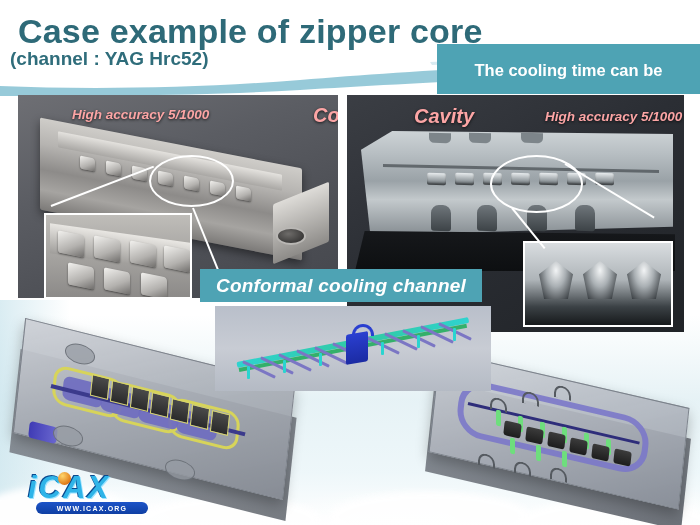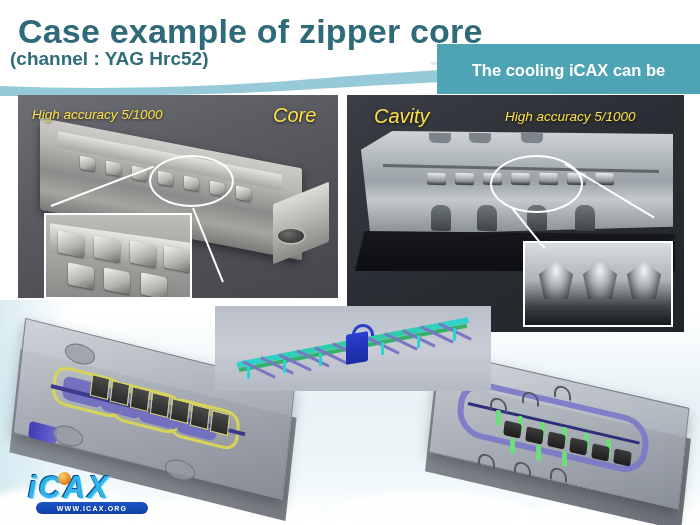--- a/index.html
+++ b/index.html
@@ -62,23 +62,23 @@
 
   
   .photo {
     position:absolute; overflow:hidden;
     background:#4a4a50;
   }
   #photo-core  { left:18px;  top:95px; width:320px; height:203px; }
   #photo-cav   { left:347px; top:95px; width:337px; height:237px; }
 
   .photo-label {
-    position:absolute; color:#fde047; font-weight:normal; font-style:italic;
+    position:absolute; color:#fca5a5; font-weight:bold; font-style:italic;
     text-shadow:0 1px 3px rgba(0,0,0,.75);
-    white-space:nowrap; z-index:6;
+    white-space:nowrap; z-index:6;margin-left:40px;
   }
 
   
   .core-bed {
     position:absolute; inset:0;
     background:
       linear-gradient(160deg,#6e6f74 0%,#5b5d63 35%,#4d4f55 70%,#45474d 100%);
   }
   .core-block {
     position:absolute; left:22px; top:48px; width:262px; height:92px;
@@ -326,21 +326,21 @@
     <path d="M0,30 C90,34 200,32 300,24 C400,16 520,8 700,2 L700,16 C520,21 400,28 300,34 C200,40 90,40 0,40 Z" fill="#8ec6d6" opacity="0.92"></path>
     <path d="M0,22 C100,26 210,23 320,15 C430,7 560,2 700,0 L700,5 C560,7 430,12 320,20 C210,28 100,31 0,28 Z" fill="#ffffff" opacity="0.85"></path>
     <path d="M240,20 C300,16 360,12 430,9 L432,12 C362,15 302,19 242,23 Z" fill="#ffffff" opacity="0.9"></path>
     <path d="M430,6 C500,3 590,1 700,0 L700,3 C590,4 500,6 432,9 Z" fill="#cfe6ee" opacity="0.8"></path>
   </svg>
 
   <div class="title">Case example of zipper core</div>
   <div class="subtitle">(channel : YAG Hrc52)</div>
 
   <div class="callout">
-    <span class="l1">The cooling iCAX can be</span>
+    <span class="l1">The cooling time can be</span>
   </div>
 
   <div class="photo" id="photo-core">
     <div class="core-bed"></div>
     <div class="core-block"></div>
     <div class="core-rail"></div>
     <div class="core-tooth" style="left:62px;top:62px;"></div>
     <div class="core-tooth" style="left:88px;top:67px;"></div>
     <div class="core-tooth" style="left:114px;top:72px;"></div>
     <div class="core-tooth" style="left:140px;top:77px;"></div>
@@ -399,20 +399,21 @@
     <div class="cav-inset">
       <div class="cav-inset-cav" style="left:14px;"></div>
       <div class="cav-inset-cav" style="left:58px;"></div>
       <div class="cav-inset-cav" style="left:102px;"></div>
     </div>
 
     <div class="photo-label" style="left:27px;top:10px;font-size:20px;">Cavity</div>
     <div class="photo-label" style="left:158px;top:14px;font-size:13.5px;">High accuracy 5/1000</div>
   </div>
 
+  <div class="conformal">Conformal cooling channel</div>
 
   <div id="render-channel">
     <div class="ch-spine"></div>
     <div class="ch-spine2"></div>
 
     <div class="ch-rib" style="left:26px;top:62px;"></div>
     <div class="ch-rib" style="left:44px;top:58px;"></div>
     <div class="ch-rib" style="left:62px;top:55px;"></div>
     <div class="ch-rib" style="left:80px;top:51px;"></div>
     <div class="ch-rib" style="left:98px;top:48px;"></div>

